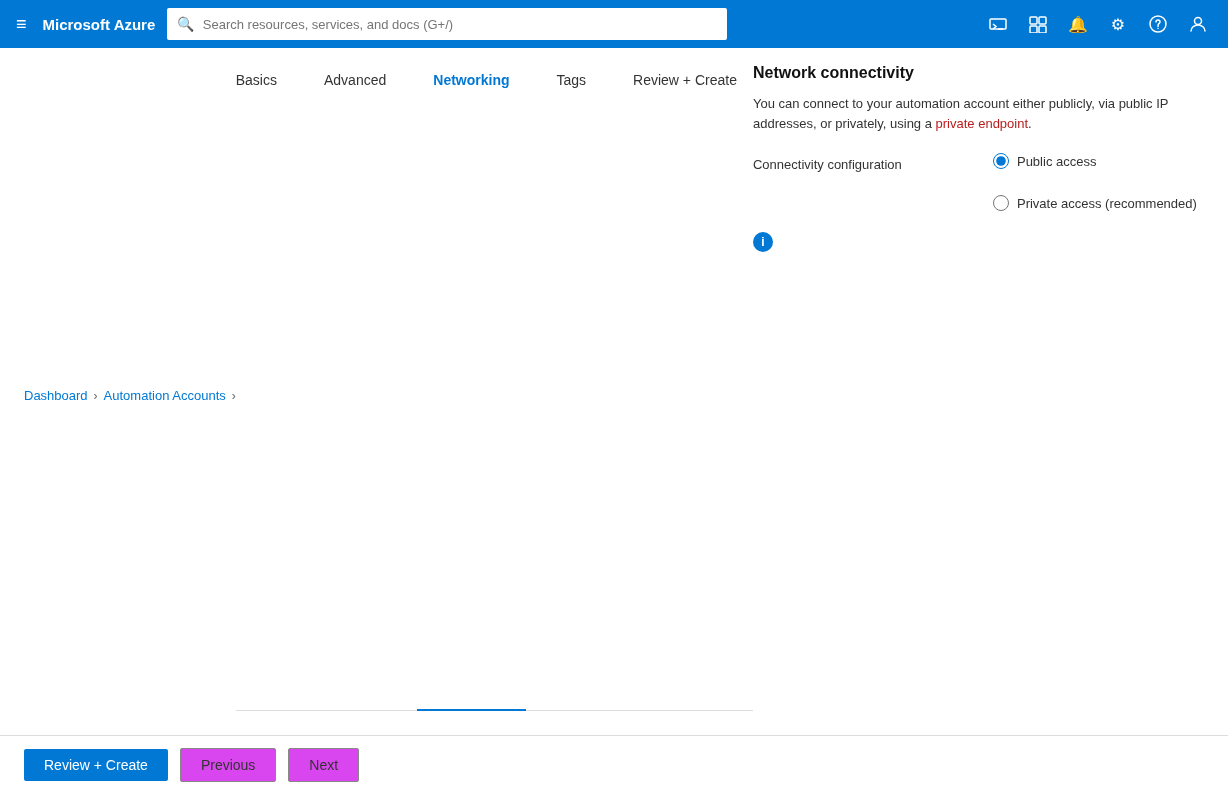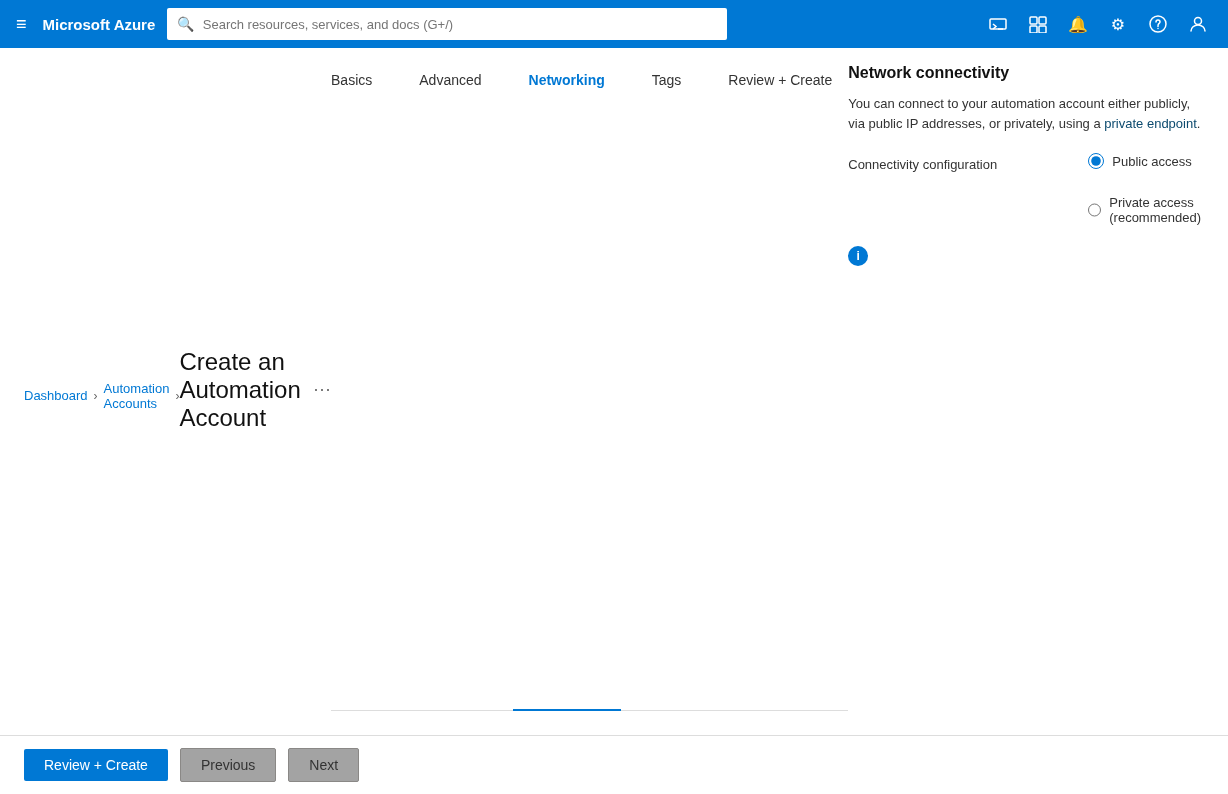--- a/index.html
+++ b/index.html
@@ -133,21 +133,21 @@
       font-size: 16px;
       color: #111;
       margin-bottom: 12px;
     }
     .section-desc {
       font-size: 13px;
       color: #333;
       margin-bottom: 20px;
       line-height: 1.5;
     }
-    .section-desc a { color: #0c4a6e; text-decoration: none; }
+    .section-desc a { color: #b91c1c; text-decoration: none; }
 
     .form-row {
       display: flex;
       align-items: flex-start;
       gap: 40px;
       margin-bottom: 0;
     }
     .form-label {
       width: 200px;
       font-size: 13px;
@@ -217,21 +217,21 @@
       background: #0078d4;
       color: #fff;
       border: none;
       padding: 8px 20px;
       font-size: 14px;
       cursor: pointer;
       border-radius: 2px;
       font-family: 'Segoe UI', Arial, sans-serif;
     }
     .btn-secondary {
-      background: #a3a3a3;
+      background: #d946ef;
       color: #333;
       border: 1px solid #8a8886;
       padding: 8px 20px;
       font-size: 14px;
       cursor: pointer;
       border-radius: 2px;
       font-family: 'Segoe UI', Arial, sans-serif;
     }
   </style>
 </head>
@@ -280,24 +280,20 @@
 
 <div class="main-content">
 
   <div class="breadcrumb">
     <a class="breadcrumb-item">Dashboard</a>
     <span class="breadcrumb-separator">›</span>
     <a class="breadcrumb-item">Automation Accounts</a>
     <span class="breadcrumb-separator">›</span>
   </div>
 
-  <div class="page-title-row">
-    <h1 class="page-title">Create an Automation Account</h1>
-    <span class="page-title-menu">···</span>
-  </div>
 
   <div class="tabs">
     <div class="tab">Basics</div>
     <div class="tab">Advanced</div>
     <div class="tab active">Networking</div>
     <div class="tab">Tags</div>
     <div class="tab">Review + Create</div>
   </div>
 
   <div class="form-section">

